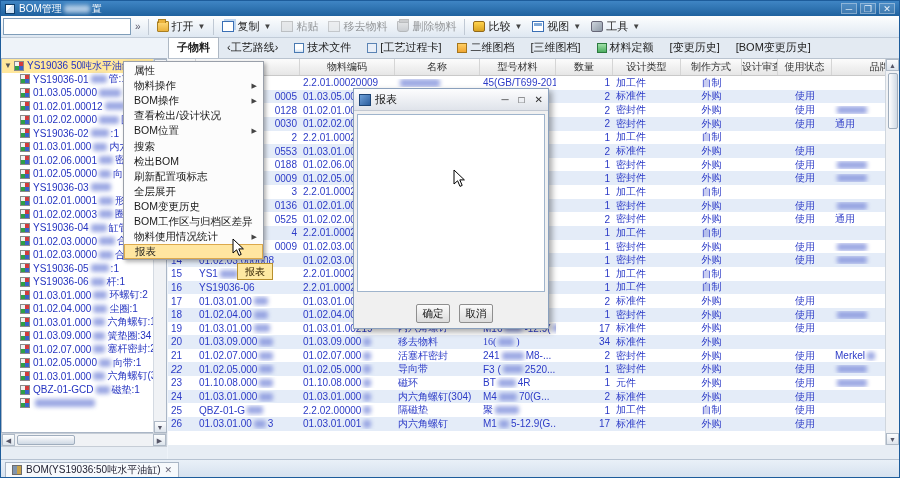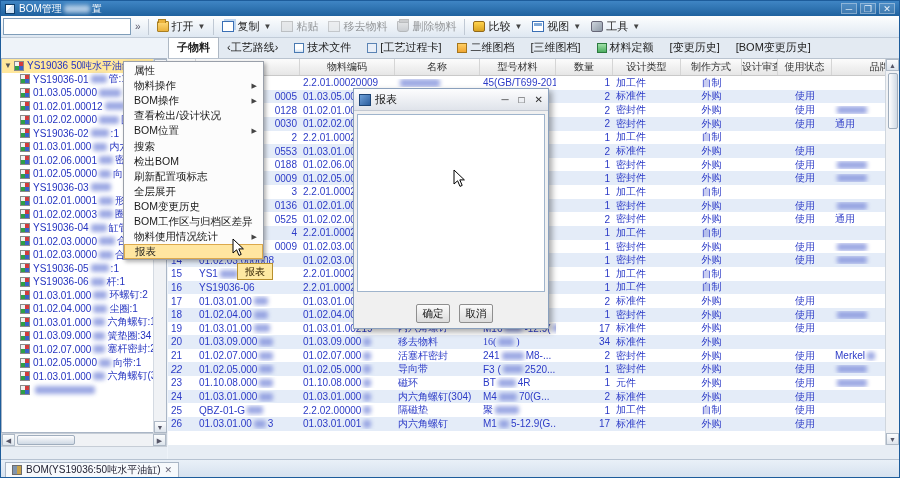--- a/index.html
+++ b/index.html
@@ -299,20 +299,26 @@
           <span>向带:1</span>
         </div>
         <div class="trow">
           <span class="nodeic"></span>
           <span>01.03.01.000</span>
           <span class="rd" style="width: 12px;"></span>
           <span>六角螺钉(304):2</span>
         </div>
         <div class="trow">
           <span class="nodeic"></span>
+          <span>QBZ-01-GCD</span>
+          <span class="rd" style="width: 14px;"></span>
+          <span>磁垫:1</span>
+        </div>
+        <div class="trow">
+          <span class="nodeic"></span>
           <span></span>
           <span class="rd" style="width: 60px;"></span>
         </div>
       </div>
     </div>
   <div class="tree-vscroll">
     <span class="sbtn">▲</span>
     <span class="sthumb-v"></span>
     <span class="sbtn" style="margin-top:auto;">▼</span>
   </div>

